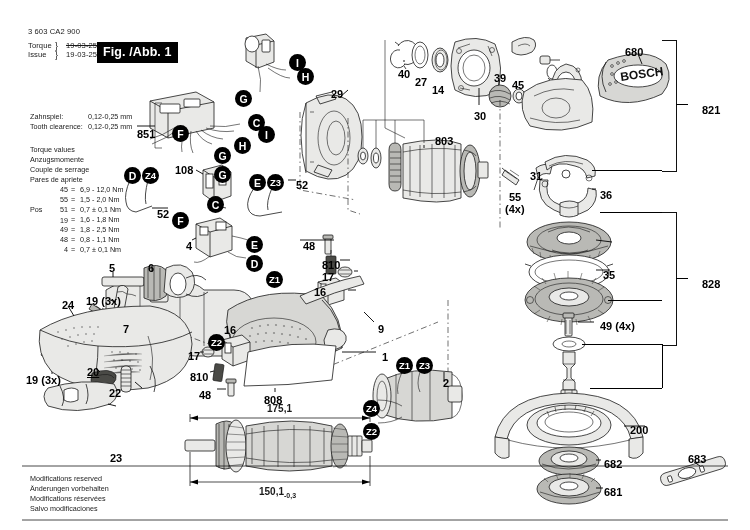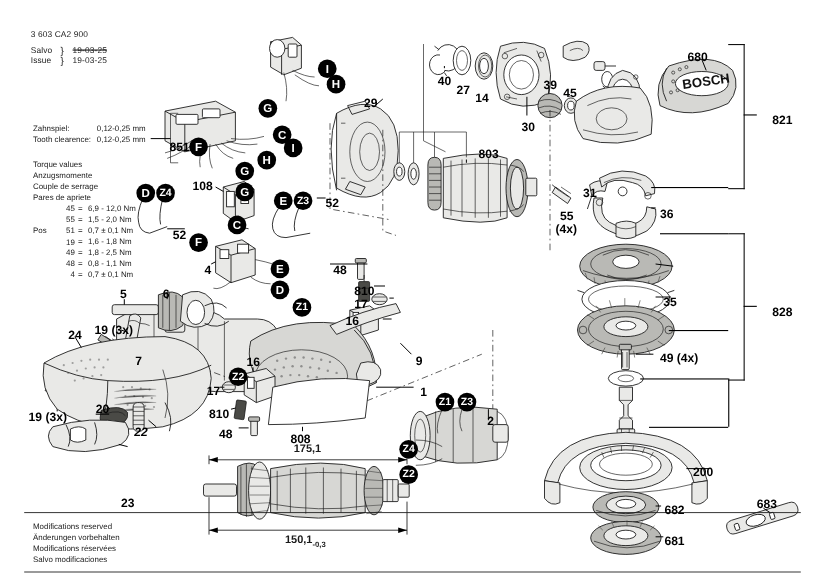--- a/index.html
+++ b/index.html
@@ -46,28 +46,29 @@
   .lead{stroke:#000;stroke-width:.9;fill:none;}
   .dim{stroke:#000;stroke-width:.7;fill:none;}
 </style>
 </head>
 <body>
 
 <div id="sheet">
 
   <div class="t hdr" style="left:28px;top:28px;">3 603 CA2 900</div>
 
-  <div class="t hdr" style="left:28px;top:42px;">Salvo</div>
+  <div class="t hdr" style="left:28px;top:42px;">Torque</div>
   <div class="t hdr" style="left:28px;top:51px;">Issue</div>
   <div class="t brace" style="left:55px;top:41px;">}</div>
   <div class="t brace" style="left:55px;top:50px;">}</div>
 
   <div class="t hdr" style="left:66px;top:42px;text-decoration:line-through;">19-03-25</div>
   <div class="t hdr" style="left:66px;top:51px;">19-03-25</div>
 
+  <div class="figbadge" style="left:97px;top:42px;">Fig. /Abb. 1</div>
 
   <div class="t spec" style="left:30px;top:113px;">Zahnspiel:</div>
   <div class="t spec" style="left:88px;top:113px;">0,12-0,25 mm</div>
   <div class="t spec" style="left:30px;top:123px;">Tooth clearence:</div>
   <div class="t spec" style="left:88px;top:123px;">0,12-0,25 mm</div>
 
   <div class="t torque" style="left:30px;top:146px;">Torque values</div>
   <div class="t torque" style="left:30px;top:156px;">Anzugsmomente</div>
   <div class="t torque" style="left:30px;top:166px;">Couple de serrage</div>
   <div class="t torque" style="left:30px;top:176px;">Pares de apriete</div>
@@ -730,21 +731,21 @@
       <div class="lbl" style="left: 530px; top: 170px;">31</div>
       <div class="lbl" style="left: 509px; top: 191px;">55</div>
       <div class="lbl" style="left: 505px; top: 203px;">(4x)</div>
       <div class="lbl" style="left: 600px; top: 189px;">36</div>
       <div class="lbl" style="left: 603px; top: 269px;">35</div>
       <div class="lbl" style="left: 600px; top: 320px;">49 (4x)</div>
       <div class="lbl" style="left: 630px; top: 424px;">200</div>
       <div class="lbl" style="left: 604px; top: 458px;">682</div>
       <div class="lbl" style="left: 604px; top: 486px;">681</div>
       <div class="lbl" style="left: 688px; top: 453px;">683</div>
-      <div class="lbl" style="left: 154px; top: 128px;">851</div>
+      <div class="lbl" style="left: 137px; top: 128px;">851</div>
       <div class="lbl" style="left: 175px; top: 164px;">108</div>
       <div class="lbl" style="left: 296px; top: 179px;">52</div>
       <div class="lbl" style="left: 157px; top: 208px;">52</div>
       <div class="lbl" style="left: 186px; top: 240px;">4</div>
       <div class="lbl" style="left: 303px; top: 240px;">48</div>
       <div class="lbl" style="left: 322px; top: 259px;">810</div>
       <div class="lbl" style="left: 322px; top: 271px;">17</div>
       <div class="lbl" style="left: 314px; top: 286px;">16</div>
       <div class="lbl" style="left: 224px; top: 324px;">16</div>
       <div class="lbl" style="left: 188px; top: 350px;">17</div>
@@ -754,21 +755,21 @@
       <div class="lbl" style="left: 378px; top: 323px;">9</div>
       <div class="lbl" style="left: 382px; top: 351px;">1</div>
       <div class="lbl" style="left: 443px; top: 377px;">2</div>
       <div class="lbl" style="left: 109px; top: 262px;">5</div>
       <div class="lbl" style="left: 148px; top: 262px;">6</div>
       <div class="lbl" style="left: 123px; top: 323px;">7</div>
       <div class="lbl" style="left: 86px; top: 295px;">19 (3x)</div>
       <div class="lbl" style="left: 62px; top: 299px;">24</div>
       <div class="lbl" style="left: 26px; top: 374px;">19 (3x)</div>
       <div class="lbl" style="left: 87px; top: 366px; text-decoration: underline;">20</div>
-      <div class="lbl" style="left: 122px; top: 387px; font-style: italic;">22</div>
+      <div class="lbl" style="left: 109px; top: 387px;">22</div>
       <div class="lbl" style="left: 110px; top: 404px; margin-top: 48px;">23</div>
     </div>
   <div id="callouts">
       <div class="cc" style="left: 289px; top: 54px;">I</div>
       <div class="cc" style="left: 297px; top: 68px;">H</div>
       <div class="cc" style="left: 235px; top: 90px;">G</div>
       <div class="cc" style="left: 248px; top: 114px;">C</div>
       <div class="cc" style="left: 258px; top: 126px;">I</div>
       <div class="cc" style="left: 234px; top: 137px;">H</div>
       <div class="cc" style="left: 214px; top: 147px;">G</div>

